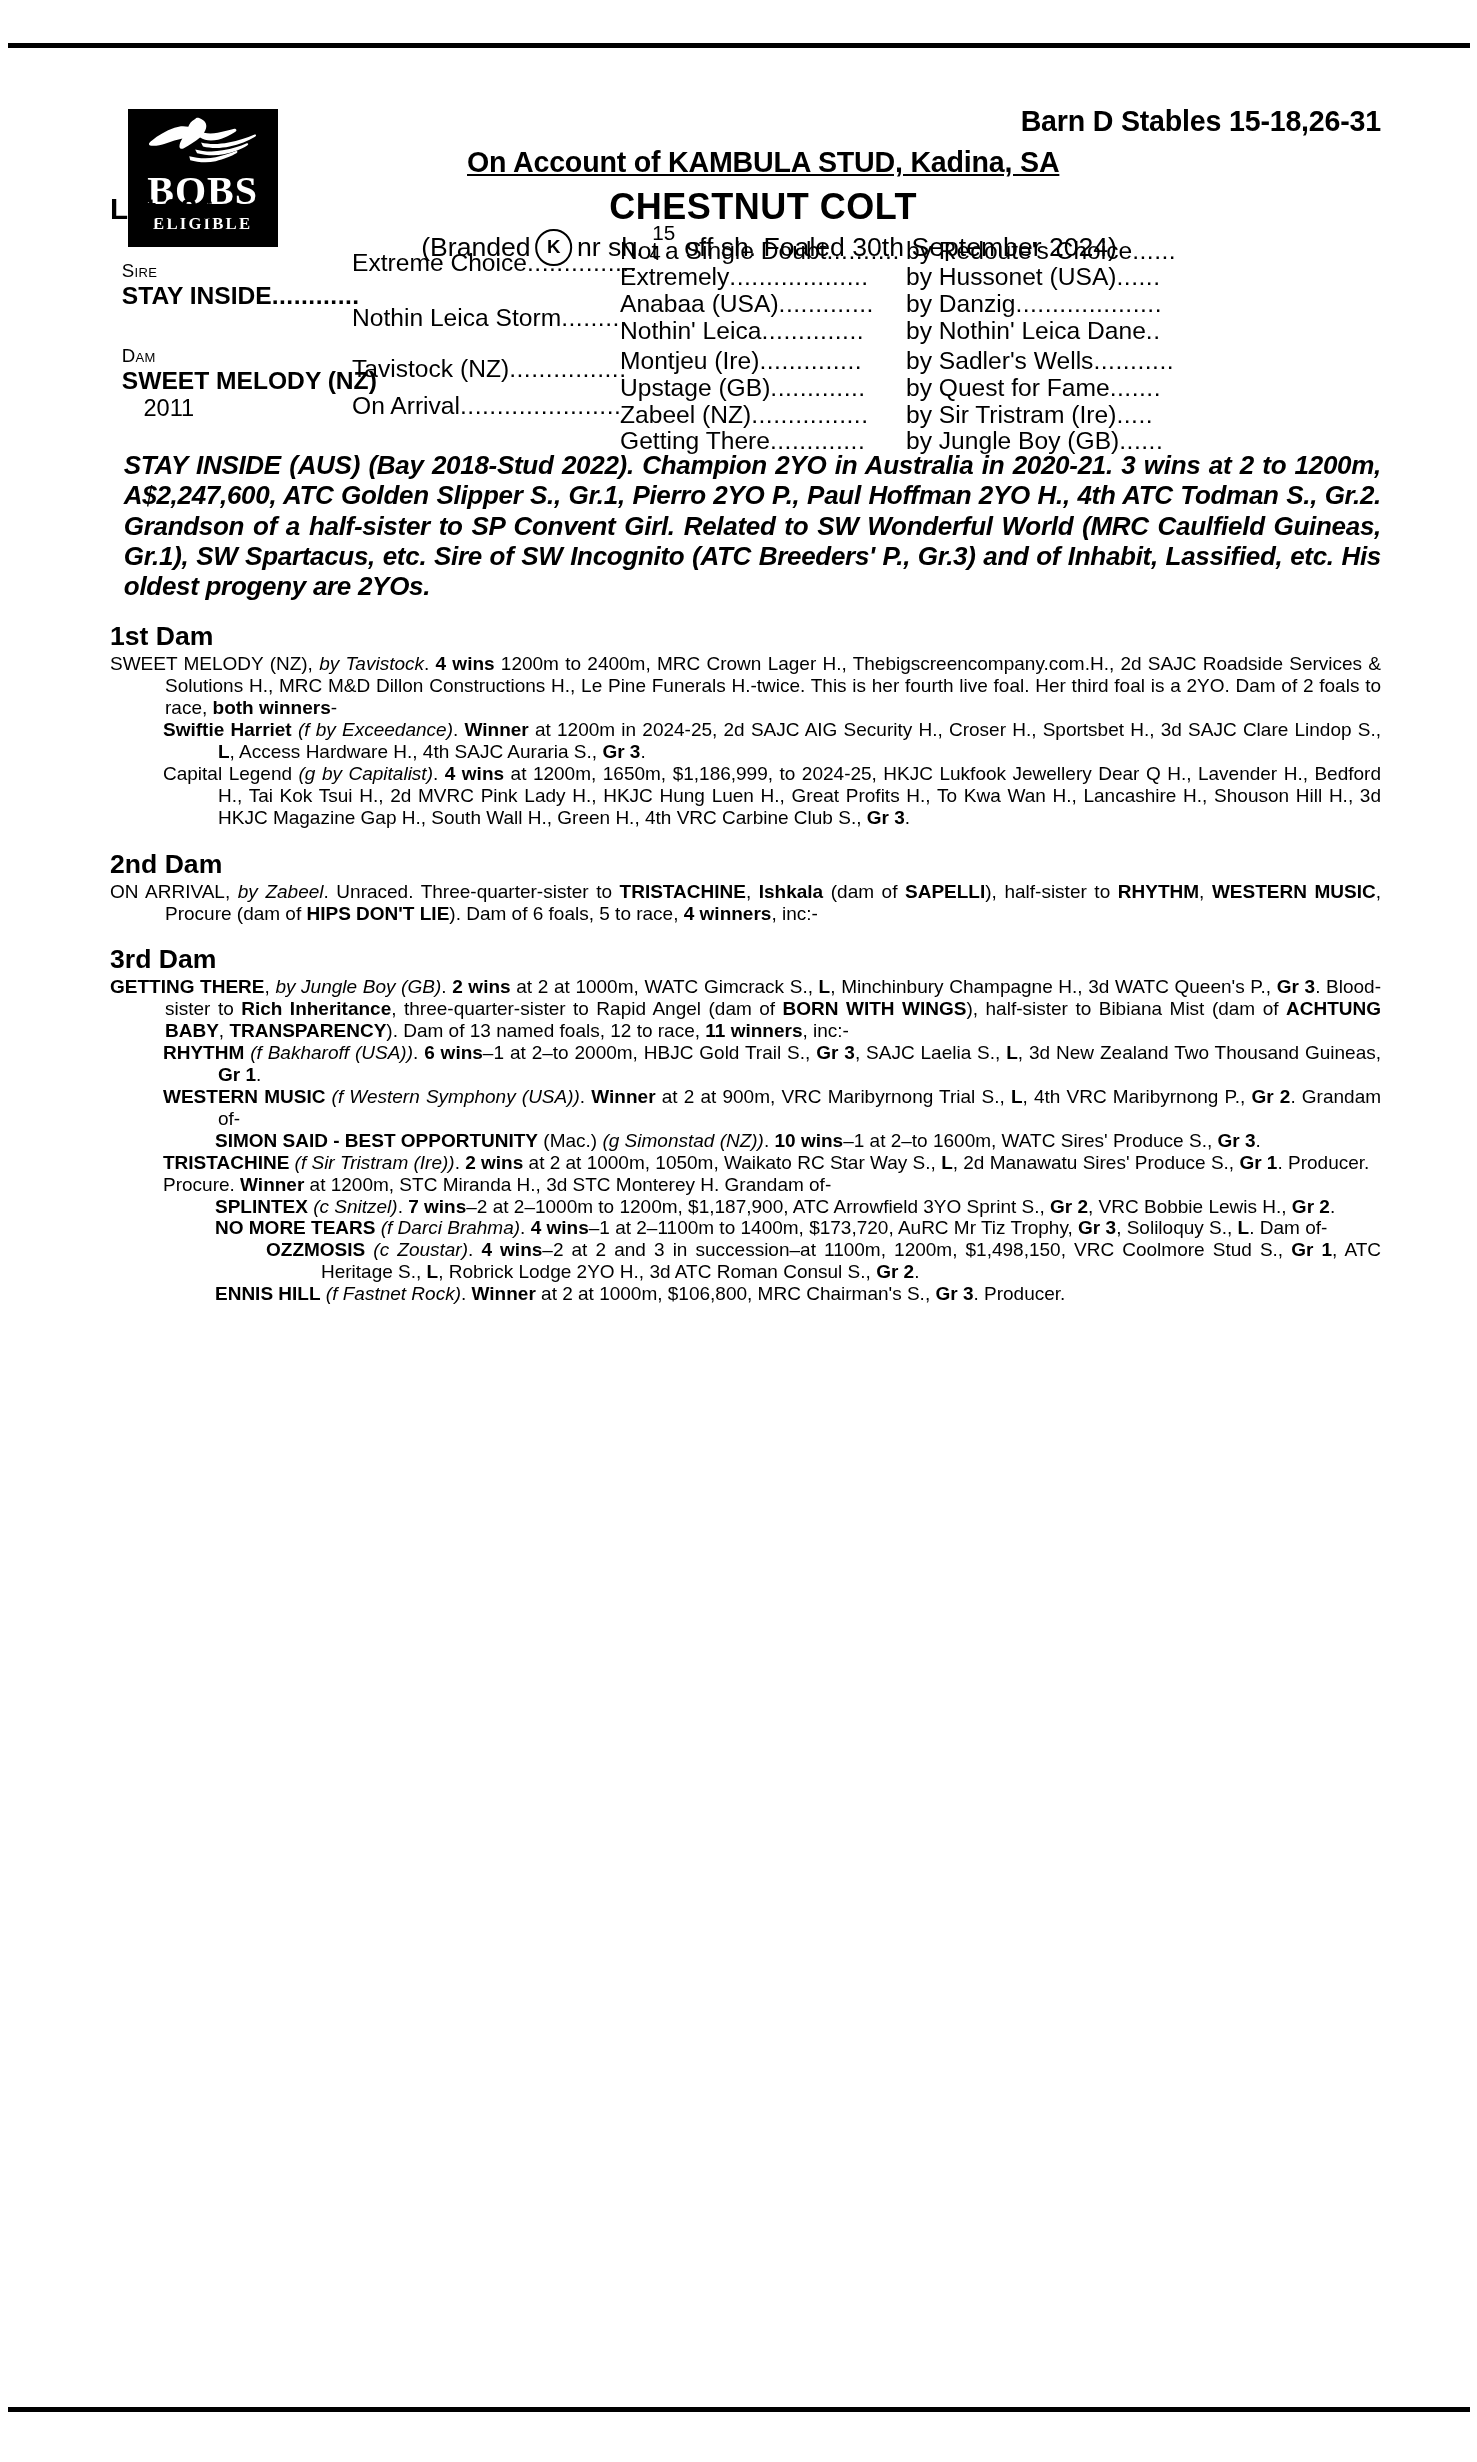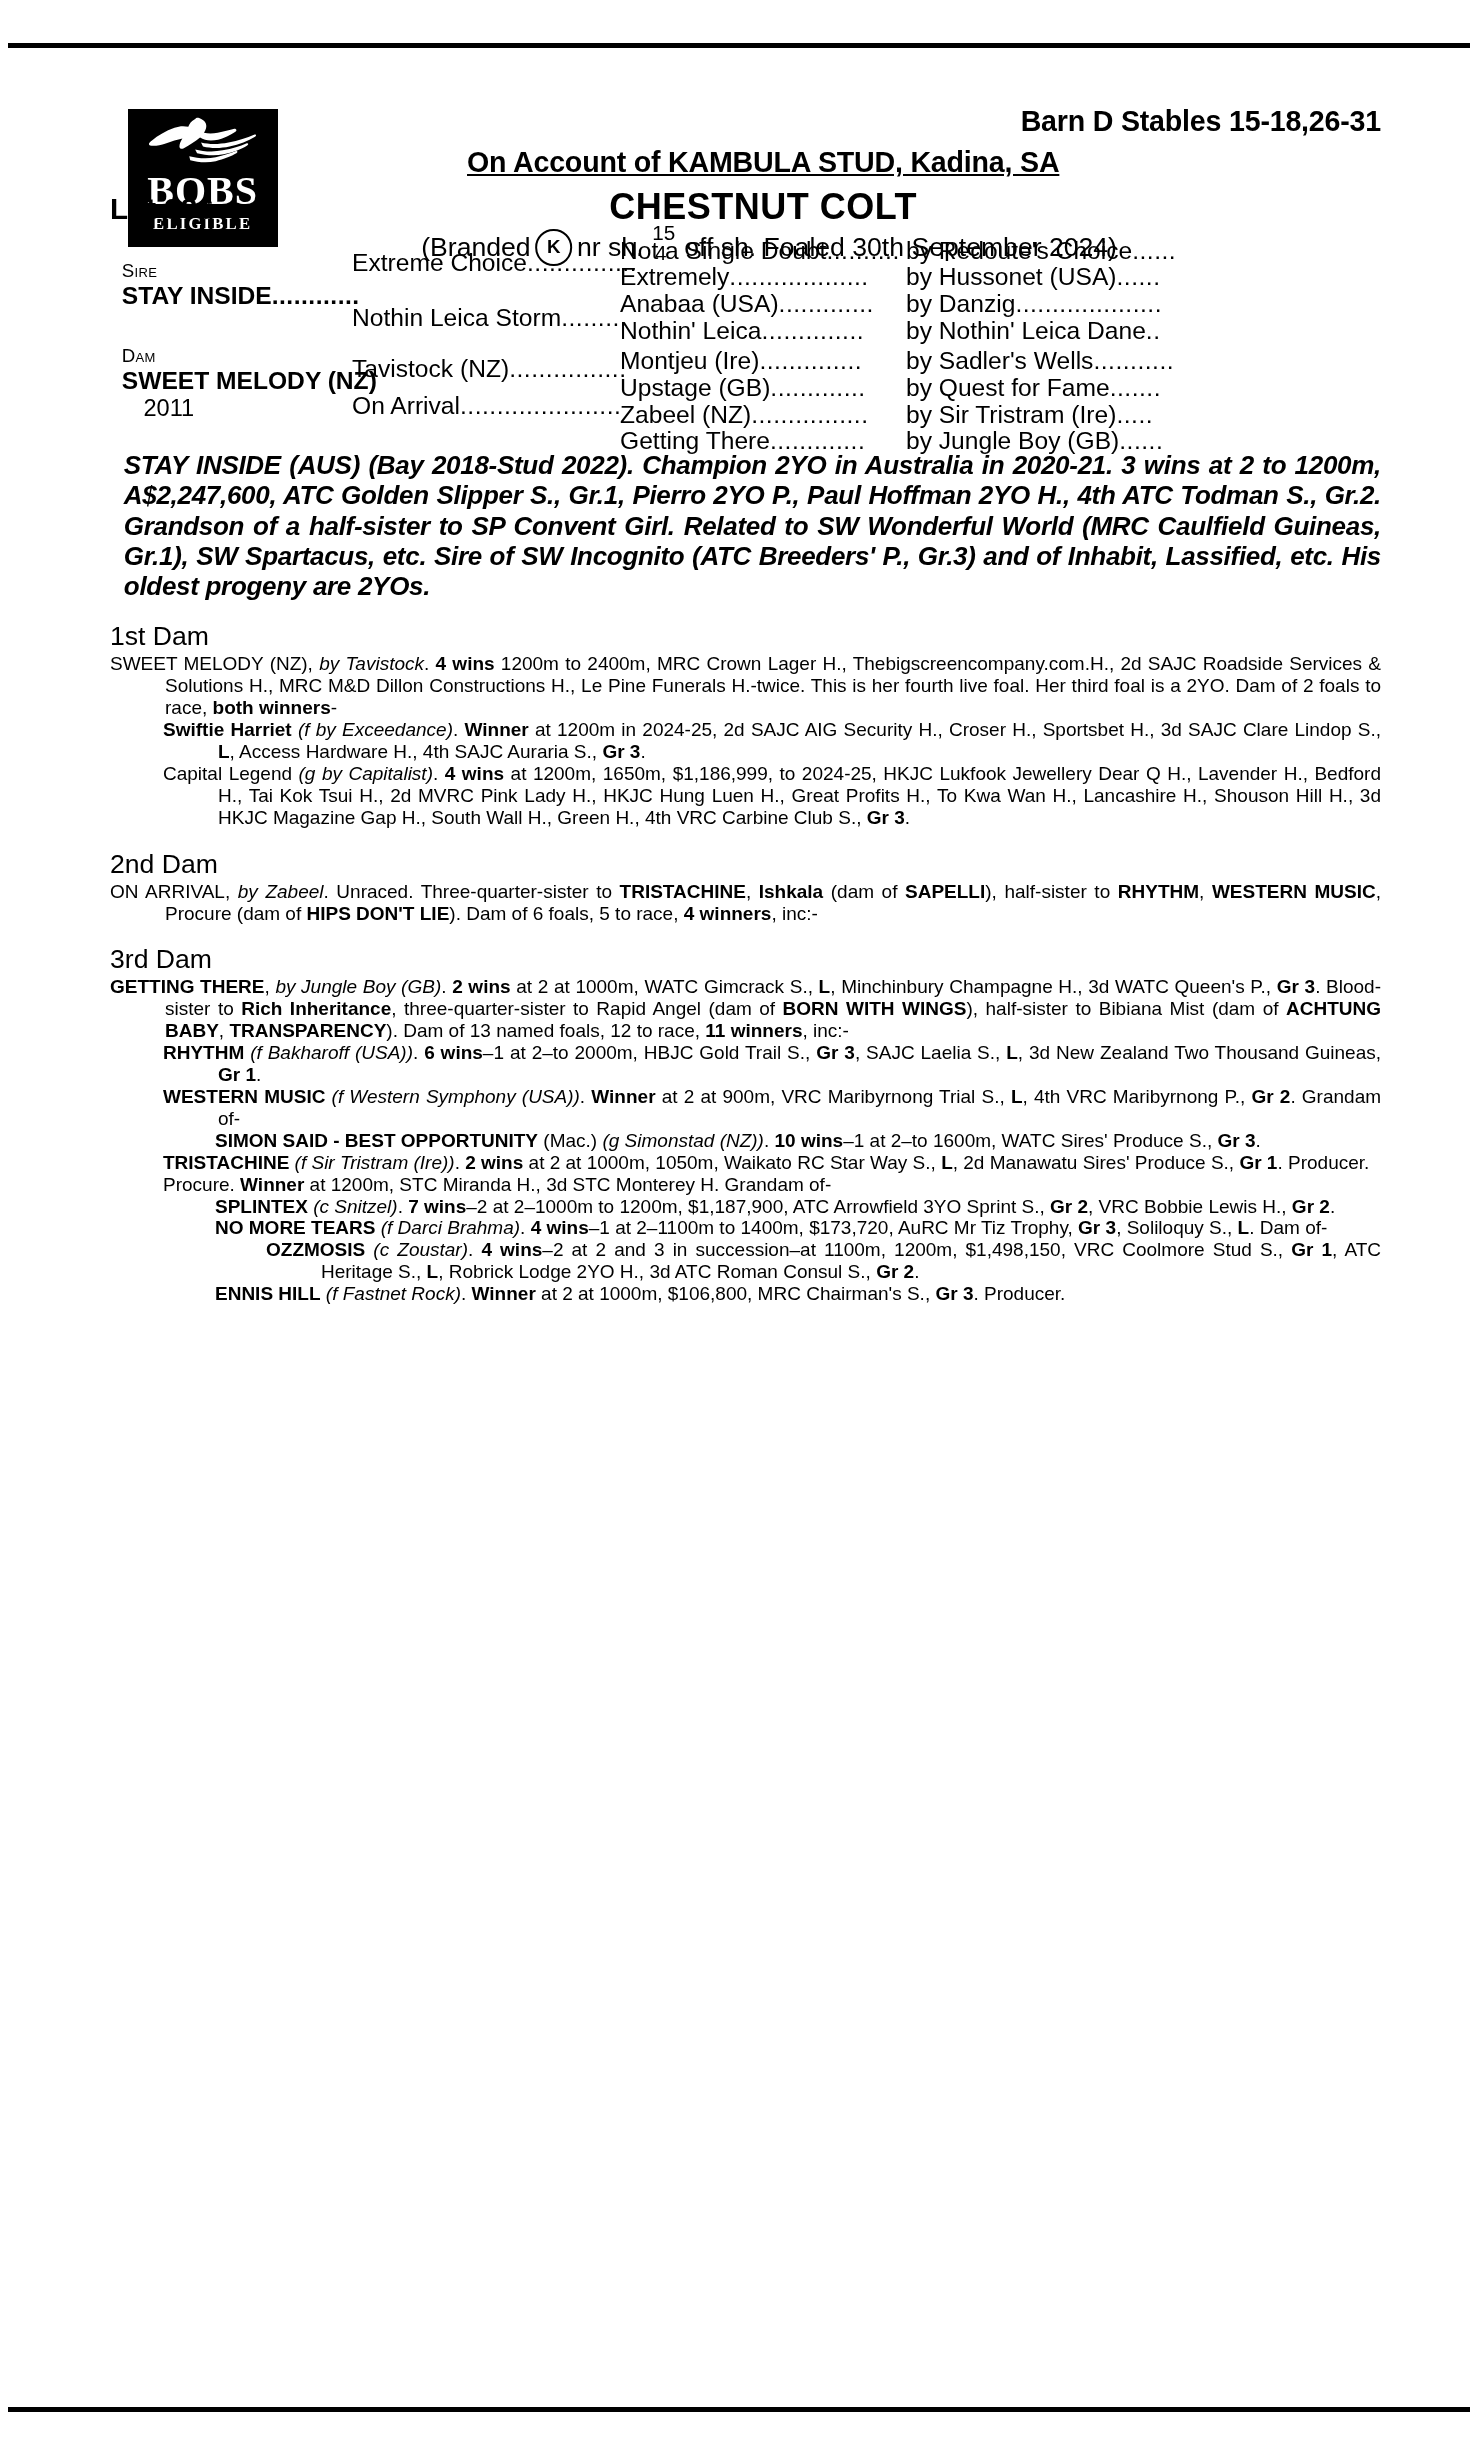--- a/index.html
+++ b/index.html
@@ -143,21 +143,21 @@
     border: 2.5px solid #000;
     border-radius: 50%;
     font-size: 18.7px;
     font-weight: 700;
     margin: 0 4.9px;
     line-height: 1;
   }
   .frac {
     display: inline-flex;
     flex-direction: column;
-    align-items: flex-end;
+    align-items: center;
     font-size: 20.7px;
     line-height: 0.98;
     margin: 0 8.9px;
     position: relative;
     top: -3.9px;
   }
   .frac .num { }
   .frac .den { position: relative; left: -8.9px; }
 
   
@@ -226,21 +226,21 @@
     font-style: italic;
     line-height: 1.17;
     text-align: justify;
     letter-spacing: -0.3px;
     padding-left: 13.8px;
   }
 
   
   .dam-head {
     font-size: 26.6px;
-    font-weight: 400;
+    font-weight: 700;
     margin-top: 19.7px;
     margin-bottom: 1px;
   }
   .entry {
     font-size: 19px;
     line-height: 1.155;
     text-align: justify;
     text-align-last: left;
   }
 </style>

